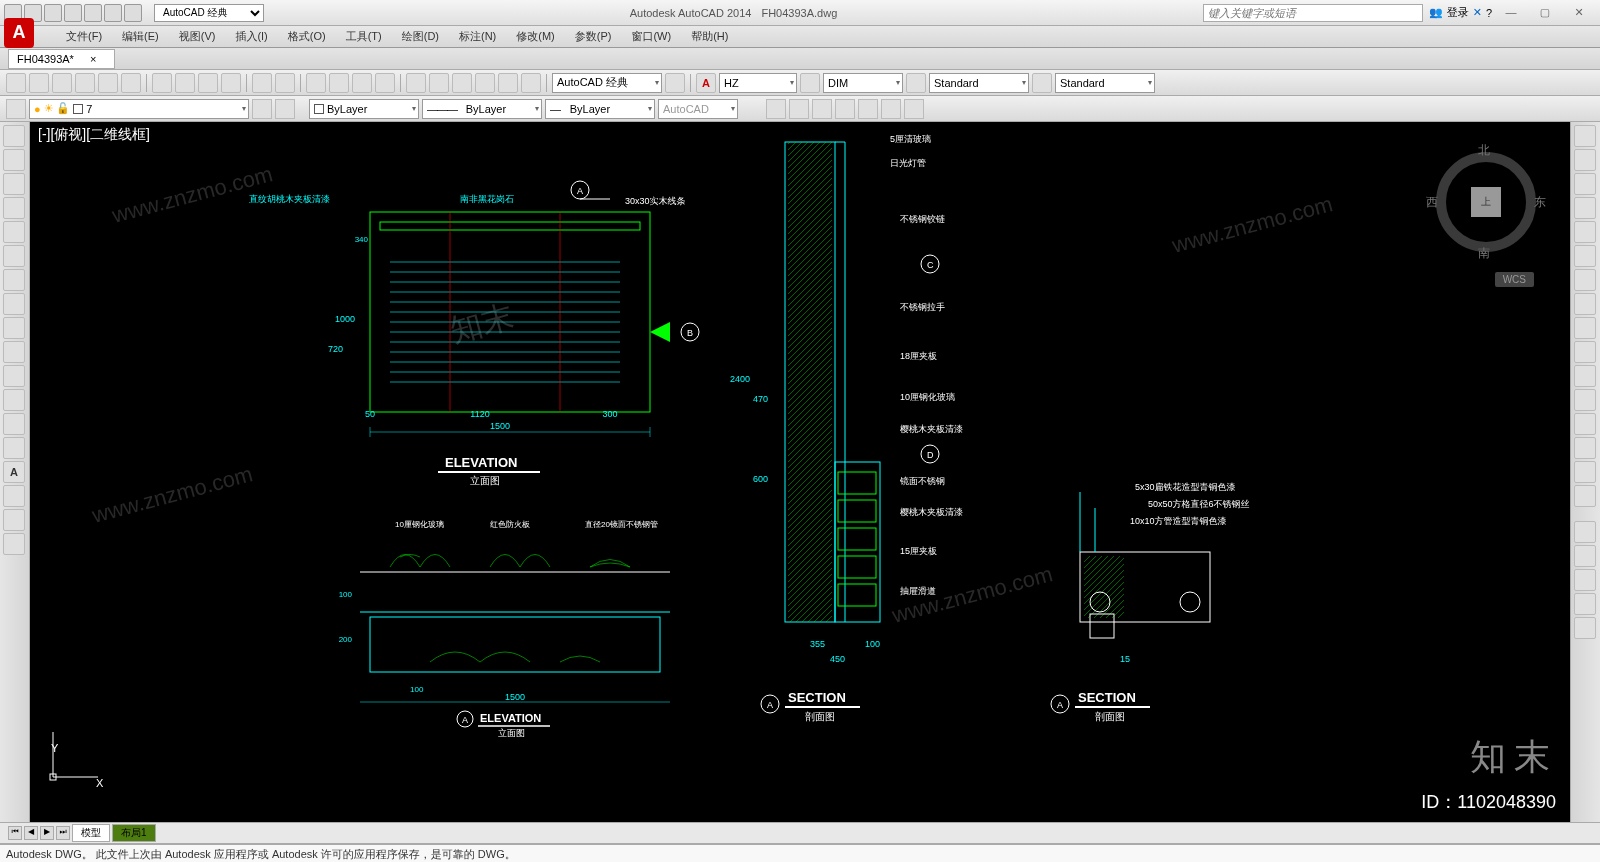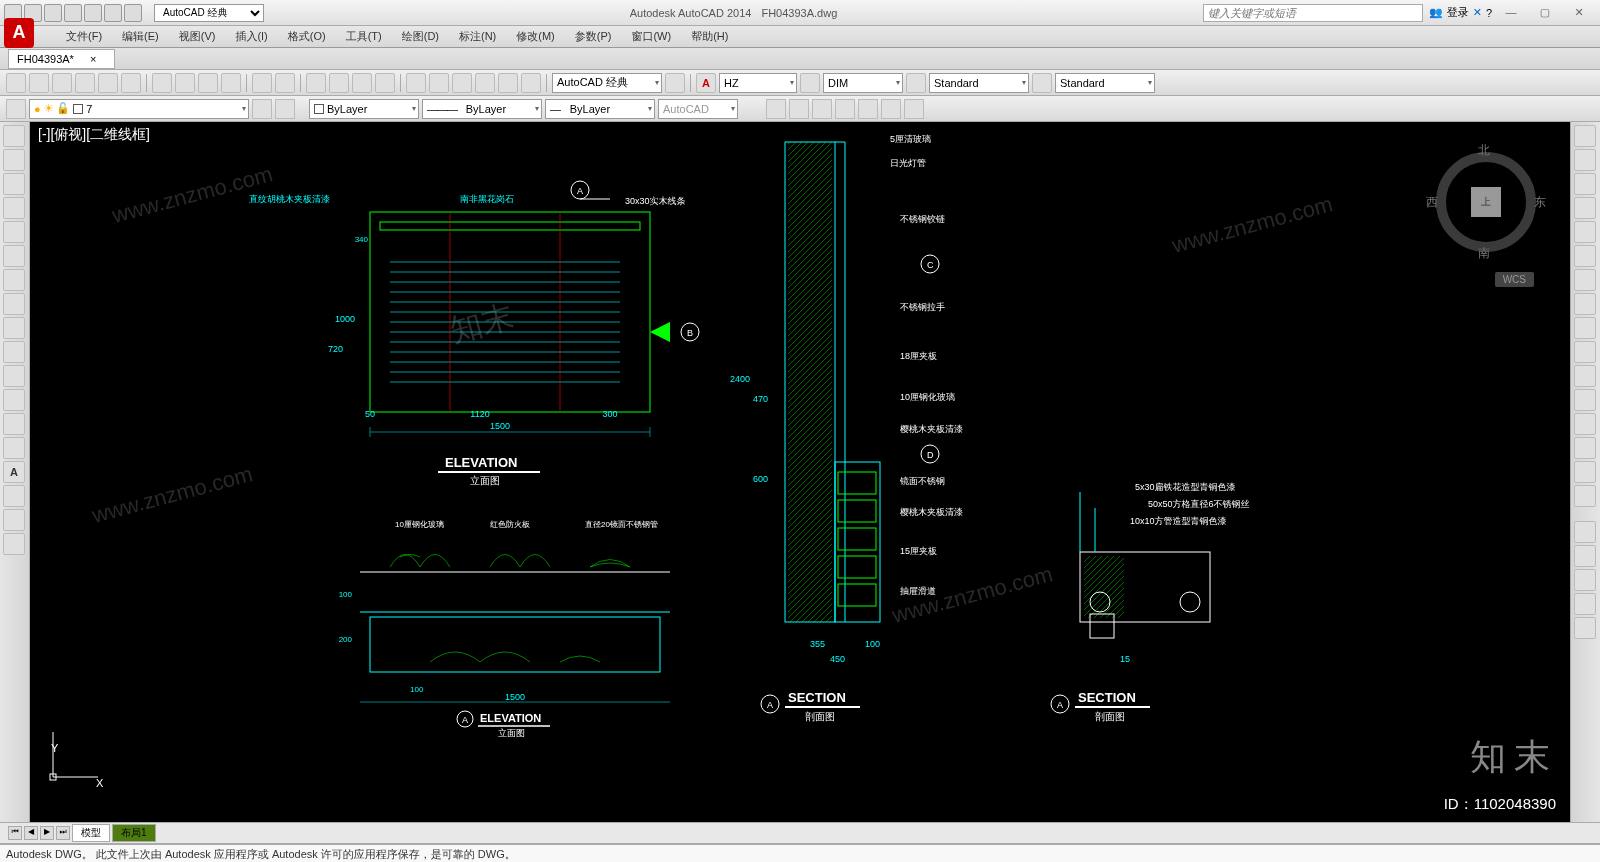--- a/index.html
+++ b/index.html
@@ -40,21 +40,21 @@
 .axis{position:absolute;bottom:40px;left:18px;color:#fff;font-size:12px}
 .axis .y{position:absolute;left:3px;top:-40px}
 .axis .x{position:absolute;left:48px;top:-5px}
 svg.dwg{position:absolute;top:0;left:0;width:100%;height:100%}
 .dwg text{font-size:9px;fill:#fff;font-family:Arial}
 .dwg .cy{fill:#0ff}
 .dwg .ttl{fill:#fff;font-size:13px;font-weight:bold}
 .dwg .sub{fill:#fff;font-size:10px}
 .wm{position:absolute;color:#333;font-size:22px;transform:rotate(-15deg);opacity:.8;pointer-events:none}
 .brand{position:absolute;bottom:40px;right:12px;color:#888;font-size:36px;font-weight:300;letter-spacing:8px}
-.idlbl{position:absolute;bottom:8px;right:14px;color:#fff;font-size:15px}
+.idlbl{position:absolute;bottom:8px;right:14px;color:#fff;font-size:18px}
 .modeltabs{height:22px;background:#e8e8e8;display:flex;align-items:center;border-top:1px solid #aaa;border-bottom:1px solid #aaa;padding-left:8px;gap:2px}
 .modeltabs .nv{width:14px;height:14px;background:#ddd;border:1px solid #aaa;font-size:8px;text-align:center}
 .modeltabs .tb{padding:1px 8px;background:#fff;border:1px solid #aaa;font-size:10px}
 .cmdline{height:32px;background:#f8f8f8;border-top:1px solid #aaa;padding:2px 6px;font-size:10px;color:#333}
 .ws-sel{width:110px;height:18px;background:#fff;border:1px solid #999;font-size:10px;padding-left:4px;margin-left:8px}
 </style>
 </head>
 <body>
 
 <div class="biga">A</div>

